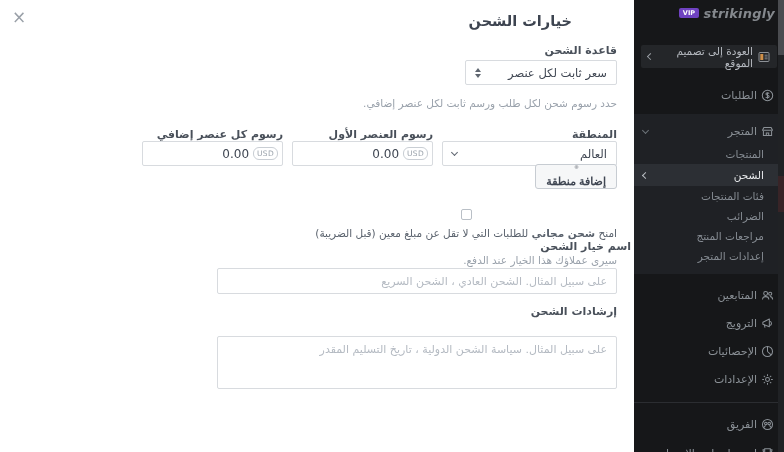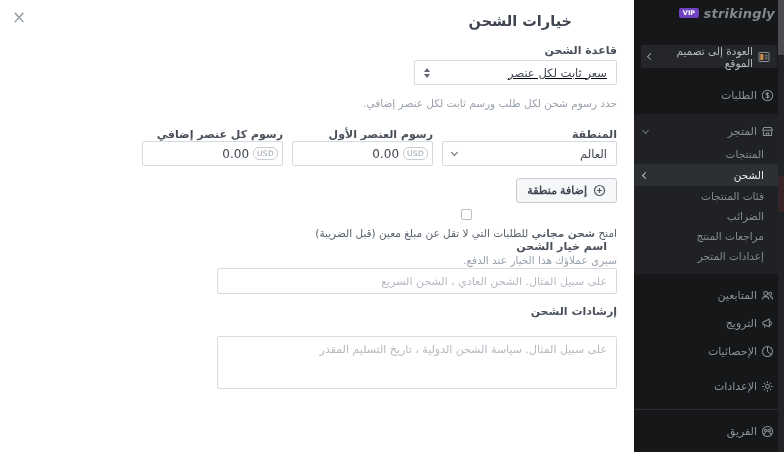--- a/index.html
+++ b/index.html
@@ -70,21 +70,21 @@
 </head>
 <body>
 
 <div class="modal">
 
   <span class="close-btn">×</span>
 
   <h1 class="m-title">خيارات الشحن</h1>
 
   <div class="f-label" style="right:17px; top:44px;">قاعدة الشحن</div>
-  <div class="sel" style="right:17px; top:60px; width:203px;text-decoration:underline;" role="combobox">
+  <div class="sel" style="right:17px; top:60px; width:152px;" role="combobox">
     <span class="sel-val">سعر ثابت لكل عنصر</span>
     <span class="caret-ud">
         <span class="tri-up"></span>
         <span class="tri-down"></span>
       </span>
   </div>
   <div class="f-help" style="right:17px; top:97px;">حدد رسوم شحن لكل طلب ورسم ثابت لكل عنصر إضافي.</div>
 
   <div class="f-label" style="right:17px;  top:128px;">المنطقة</div>
   <div class="f-label" style="right:201px; top:128px;">رسوم العنصر الأول</div>
@@ -98,34 +98,34 @@
   <div class="money" style="right:201px; top:141px;" role="textbox">
     <span class="usd-badge">USD</span>
     <span class="money-val">0.00</span>
   </div>
 
   <div class="money" style="right:351px; top:141px;" role="textbox">
     <span class="usd-badge">USD</span>
     <span class="money-val">0.00</span>
   </div>
 
-  <button class="btn-light" style="right:17px; top:178px;">
+  <button class="btn-light" style="right:17px; top:164px;flex-direction:column;">
     <svg width="13" height="13" viewBox="0 0 14 14" fill="none" stroke="#565d66" stroke-width="1.3">
         <circle cx="7" cy="7" r="5.4"></circle>
         <path d="M7 4.2v5.6M4.2 7h5.6"></path>
       </svg>
     <span>إضافة منطقة</span>
   </button>
 
   <div class="chk-row" style="right:17px; top:209px;flex-direction:column;">
     <span class="chk-box" role="checkbox" aria-checked="false"></span>
     <span><span>امنح </span><span class="chk-bold">شحن مجاني</span><span> للطلبات التي لا تقل عن مبلغ معين (قبل الضريبة)</span></span>
   </div>
 
-  <div class="f-label" style="right:27px; top:240px;margin-left:25px;">اسم خيار الشحن</div>
+  <div class="f-label" style="right:3px; top:240px;margin-left:25px;">اسم خيار الشحن</div>
   <div class="f-help" style="right:17px; top:254px;">سيرى عملاؤك هذا الخيار عند الدفع.</div>
   <input class="txt-input" style="right: 17px; top: 268px;" type="text" placeholder="على سبيل المثال. الشحن العادي ، الشحن السريع">
 
   <div class="f-label" style="right:17px; top:305px;">إرشادات الشحن</div>
   <textarea class="txt-area" style="right: 17px; top: 336px;" placeholder="على سبيل المثال. سياسة الشحن الدولية ، تاريخ التسليم المقدر"></textarea>
 </div>
 
 <div class="sidebar">
 
   <div class="logo-row">
@@ -216,21 +216,21 @@
     <div class="nav-item" style="margin-top:2px;">
       <span class="grp">
         <svg width="13" height="13" viewBox="0 0 14 14" fill="none" stroke="currentColor" stroke-width="1.1">
             <circle cx="7" cy="7" r="5.4"></circle>
             <path d="M7 7V1.6M7 7l3.9 3.7"></path>
           </svg>
         <span>الإحصائيات</span>
       </span>
     </div>
 
-    <div class="nav-item" style="margin-top:9px;">
+    <div class="nav-item" style="margin-top:2px;">
       <span class="grp">
         <svg width="13" height="13" viewBox="0 0 14 14" fill="none" stroke="currentColor" stroke-width="1.1">
             <circle cx="7" cy="7" r="2.1"></circle>
             <path d="M7 1.3v1.9M7 10.8v1.9M1.3 7h1.9M10.8 7h1.9M3 3l1.3 1.3M9.7 9.7L11 11M11 3L9.7 4.3M4.3 9.7L3 11"></path>
           </svg>
         <span>الإعدادات</span>
       </span>
     </div>
 
     <div class="divider"></div>

